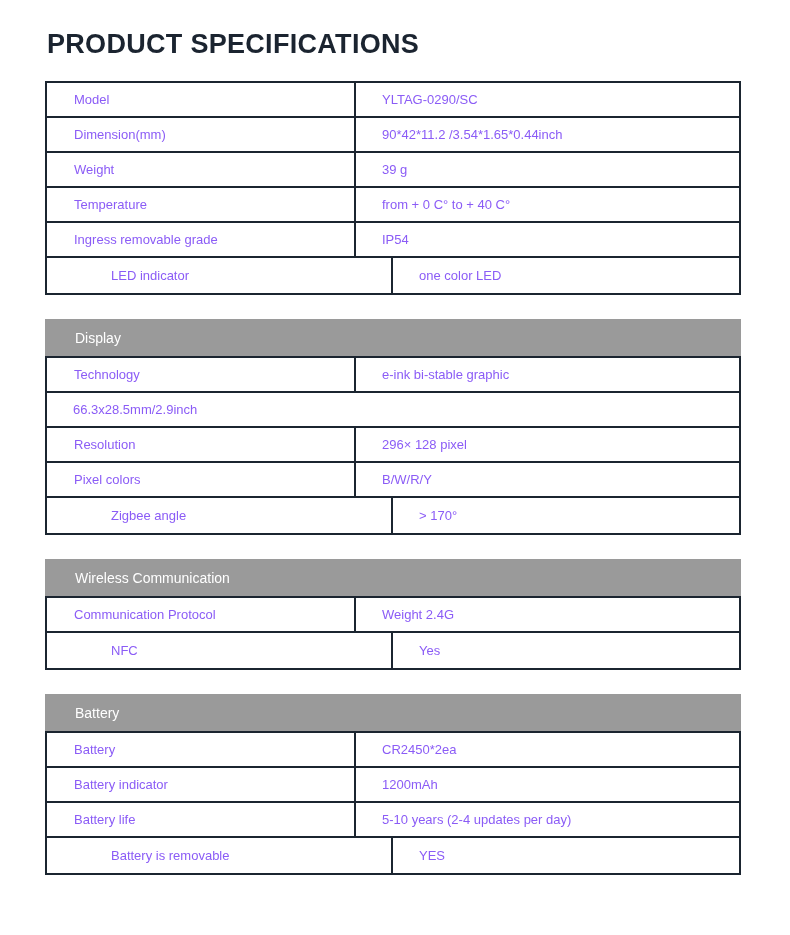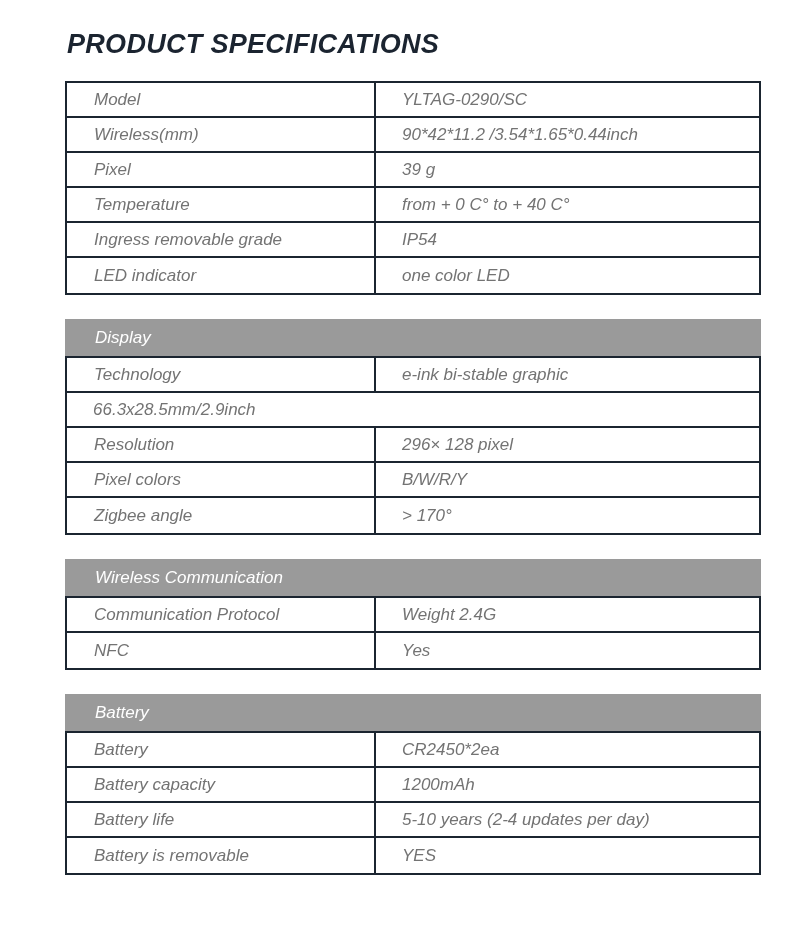--- a/index.html
+++ b/index.html
@@ -8,58 +8,57 @@
     padding: 0;
     background: #ffffff;
     font-family: "Liberation Sans", sans-serif;
   }
   body {
     width: 790px;
     height: 935px;
     overflow: hidden;
   }
   .doc {
-    padding: 29px 45px 0 65px;
-    font-style: italic;
+    padding: 29px 45px 0 45px;
   }
   h1.page-title {
     margin: 0 0 21px 2px;
     font-size: 27px;
     line-height: 31px;
     font-weight: bold;
     color: #1b2430;
     letter-spacing: 0.3px;
   }
   .spec-section { width: 696px; }
   .spec-section + .spec-section { margin-top: 24px; }
   .section-header {
     height: 37px;
     background: #9a9a9a;
     color: #ffffff;
-    font-size: 17px;
+    font-size: 14px;
     display: flex;
     align-items: center;
     padding-left: 30px;
   }
   .spec-table {
     border: 2px solid #1b2530;
     width: 100%;
   }
   .spec-row {
     display: grid;
     grid-template-columns: 309px 1fr;
     height: 35px;
     border-bottom: 2px solid #1b2530;
   }
-  .spec-row:last-child { border-bottom: none; }
+  .spec-row:last-child { border-bottom: none; margin-left: 37px; }
   .cell {
     display: flex;
     align-items: center;
-    font-size: 17px;
-    color: #737373;
+    font-size: 13px;
+    color: #8b5cf6;
     white-space: nowrap;
     overflow: hidden;
   }
   .label-cell {
     border-right: 2px solid #1b2530;
     padding-left: 27px;
   }
   .value-cell {
     padding-left: 26px;
   }
@@ -70,25 +69,25 @@
 <div class="doc">
   <h1 class="page-title">PRODUCT SPECIFICATIONS</h1>
   <div id="sections">
       <section class="spec-section">
         <div class="spec-table">
           <div class="spec-row">
             <div class="cell label-cell">Model</div>
             <div class="cell value-cell">YLTAG-0290/SC</div>
           </div>
           <div class="spec-row">
-            <div class="cell label-cell">Wireless(mm)</div>
+            <div class="cell label-cell">Dimension(mm)</div>
             <div class="cell value-cell">90*42*11.2 /3.54*1.65*0.44inch</div>
           </div>
           <div class="spec-row">
-            <div class="cell label-cell">Pixel</div>
+            <div class="cell label-cell">Weight</div>
             <div class="cell value-cell">39 g</div>
           </div>
           <div class="spec-row">
             <div class="cell label-cell">Temperature</div>
             <div class="cell value-cell">from + 0 C° to + 40 C°</div>
           </div>
           <div class="spec-row">
             <div class="cell label-cell">Ingress removable grade</div>
             <div class="cell value-cell">IP54</div>
           </div>
@@ -136,21 +135,21 @@
         </div>
       </section>
       <section class="spec-section">
         <div class="section-header">Battery</div>
         <div class="spec-table">
           <div class="spec-row">
             <div class="cell label-cell">Battery</div>
             <div class="cell value-cell">CR2450*2ea</div>
           </div>
           <div class="spec-row">
-            <div class="cell label-cell">Battery capacity</div>
+            <div class="cell label-cell">Battery indicator</div>
             <div class="cell value-cell">1200mAh</div>
           </div>
           <div class="spec-row">
             <div class="cell label-cell">Battery life</div>
             <div class="cell value-cell">5-10 years (2-4 updates per day)</div>
           </div>
           <div class="spec-row">
             <div class="cell label-cell">Battery is removable</div>
             <div class="cell value-cell">YES</div>
           </div>

